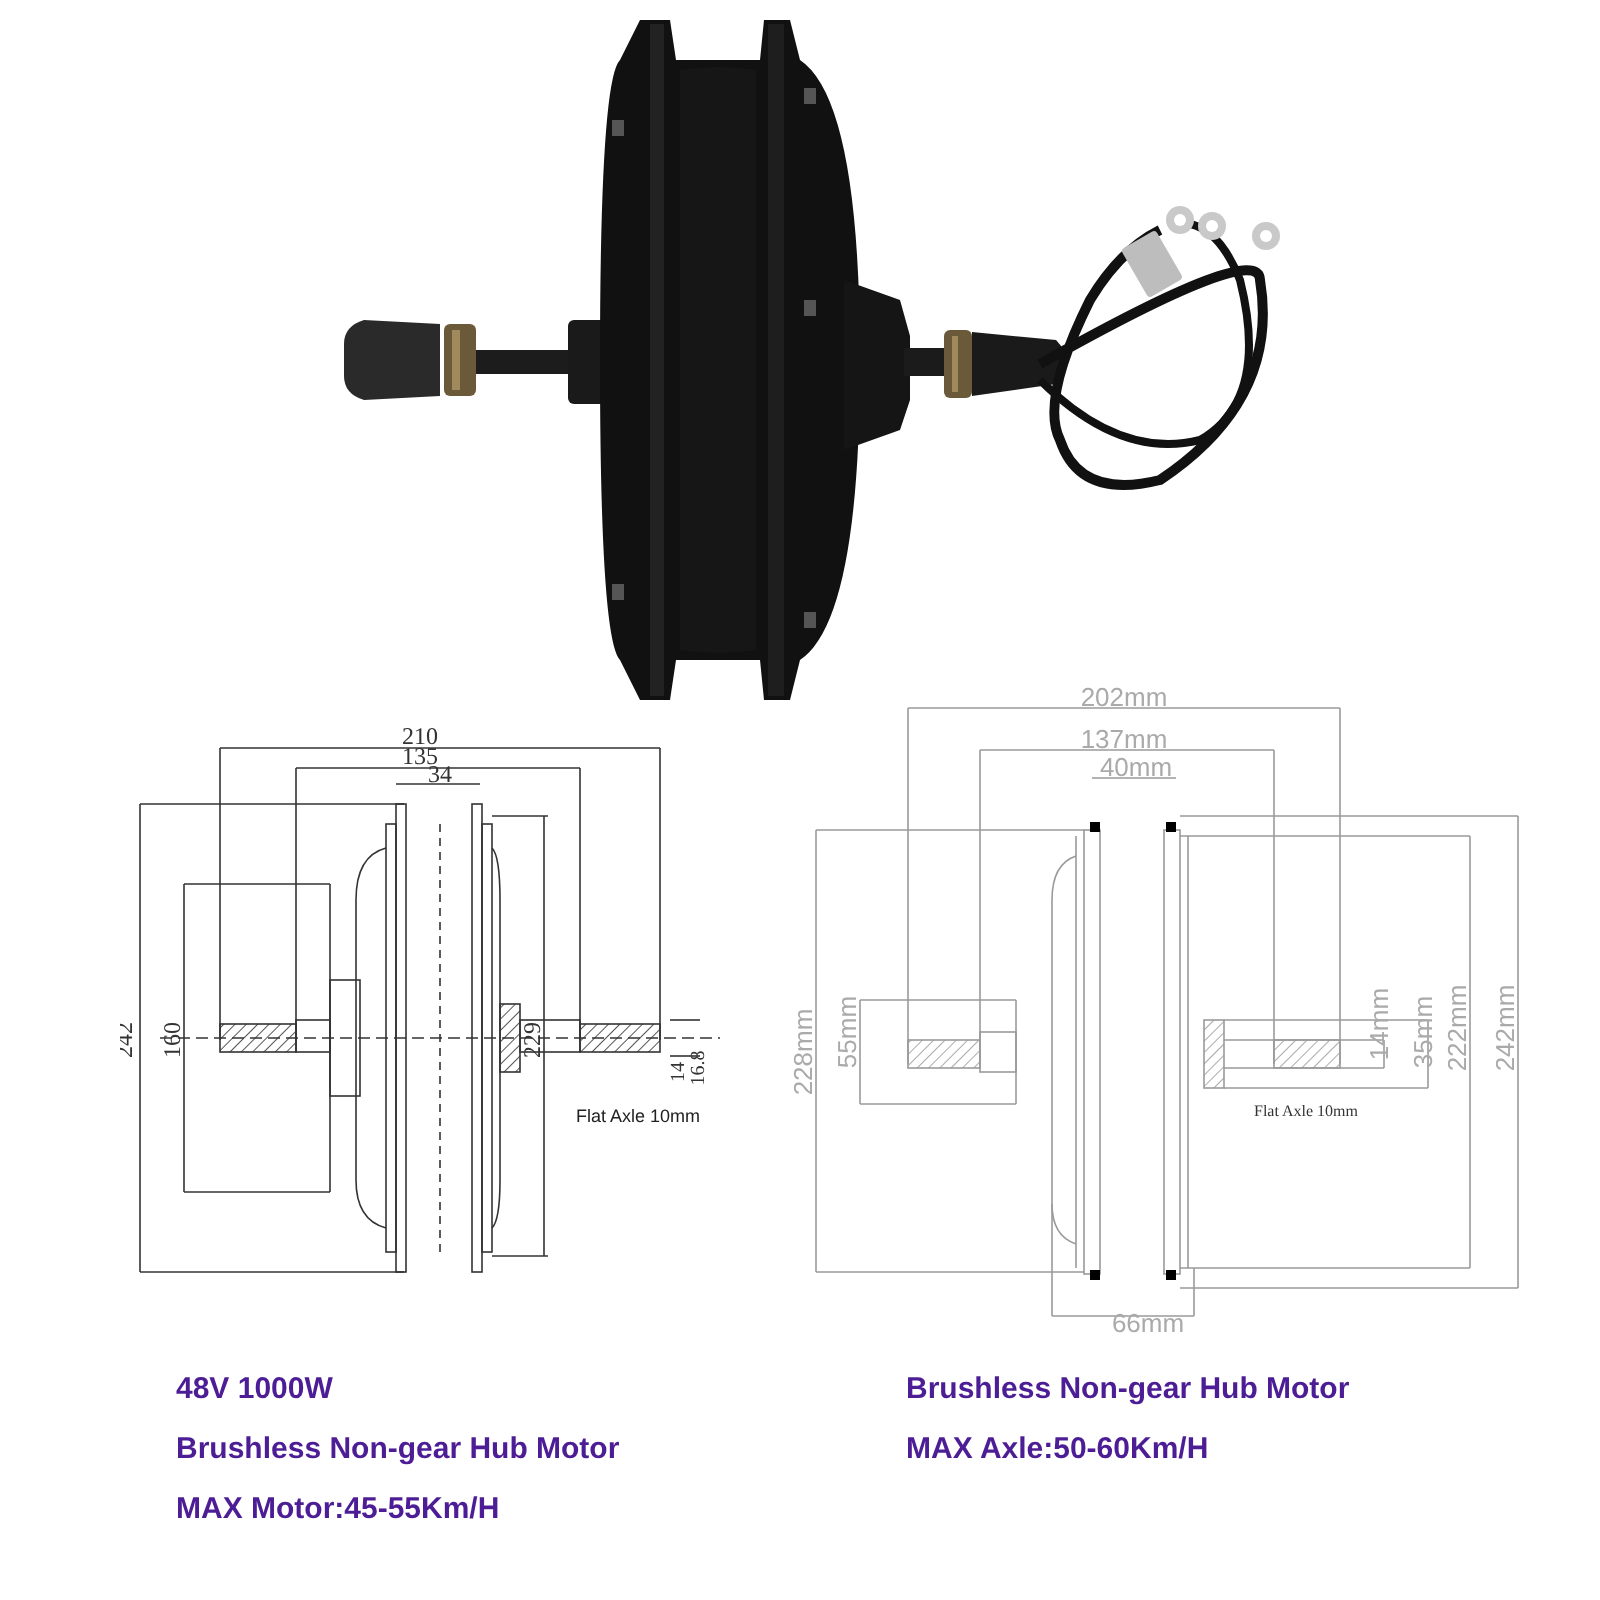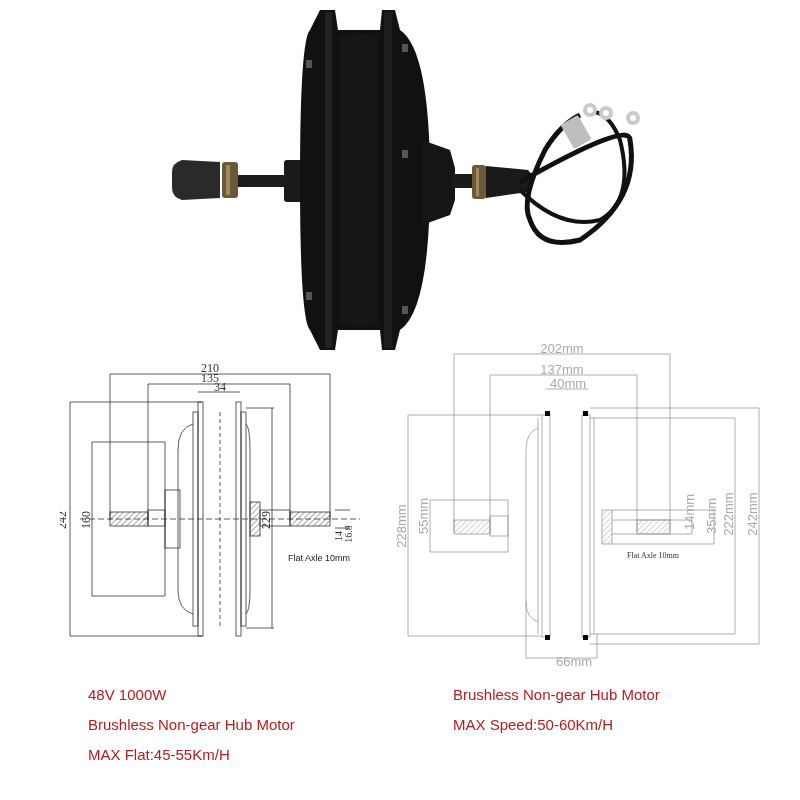--- a/index.html
+++ b/index.html
@@ -1,21 +1,21 @@
 <!DOCTYPE html>
 <html><head>
   <meta charset="utf-8">
   <style>
     html, body { margin: 0; padding: 0; background: #ffffff; }
     body { width: 800px; height: 800px; position: relative; overflow: hidden; font-family: "Liberation Sans", sans-serif; }
     .photo { position: absolute; left: 160px; top: 0; width: 500px; height: 360px; }
     .drawing { position: absolute; }
     .left-drawing { left: 60px; top: 360px; width: 320px; height: 280px; }
     .right-drawing { left: 392px; top: 340px; width: 380px; height: 330px; }
-    .spec { position: absolute; color: #b91c1c; font-weight: normal; font-size: 15px; line-height: 30px; }
+    .spec { position: absolute; color: #4c1d95; font-weight: bold; font-size: 15px; line-height: 30px; }
     .spec-left { left: 88px; top: 680px; }
     .spec-right { left: 453px; top: 680px; }
     .spec div { white-space: nowrap; }
     svg text { font-family: "Liberation Serif", serif; }
     .dim-text-l { font-size: 12px; fill: #333; }
     .dim-text-r { font-size: 13px; fill: #aaa; font-family: "Liberation Sans", sans-serif; }
     .axle-label-l { font-size: 9px; fill: #222; font-family: "Liberation Sans", sans-serif; }
     .axle-label-r { font-size: 8px; fill: #333; font-family: "Liberation Serif", serif; }
   </style>
 </head>
@@ -183,19 +183,19 @@
     <text x="-174" y="341" class="dim-text-r" stroke="none" text-anchor="middle" transform="rotate(-90)">222mm</text>
     <text x="-174" y="365" class="dim-text-r" stroke="none" text-anchor="middle" transform="rotate(-90)">242mm</text>
     <text x="182" y="326" class="dim-text-r" stroke="none" text-anchor="middle">66mm</text>
     <text x="235" y="218" class="axle-label-r" stroke="none">Flat Axle 10mm</text>
   </svg>
 </div>
 
 <div class="spec spec-left">
   <div>48V 1000W</div>
   <div>Brushless Non-gear Hub Motor</div>
-  <div>MAX Flat:45-55Km/H</div>
+  <div>MAX Motor:45-55Km/H</div>
 </div>
 
 <div class="spec spec-right">
   <div>Brushless Non-gear Hub Motor</div>
-  <div>MAX Speed:50-60Km/H</div>
+  <div>MAX Axle:50-60Km/H</div>
 </div>
 
 </body></html>

